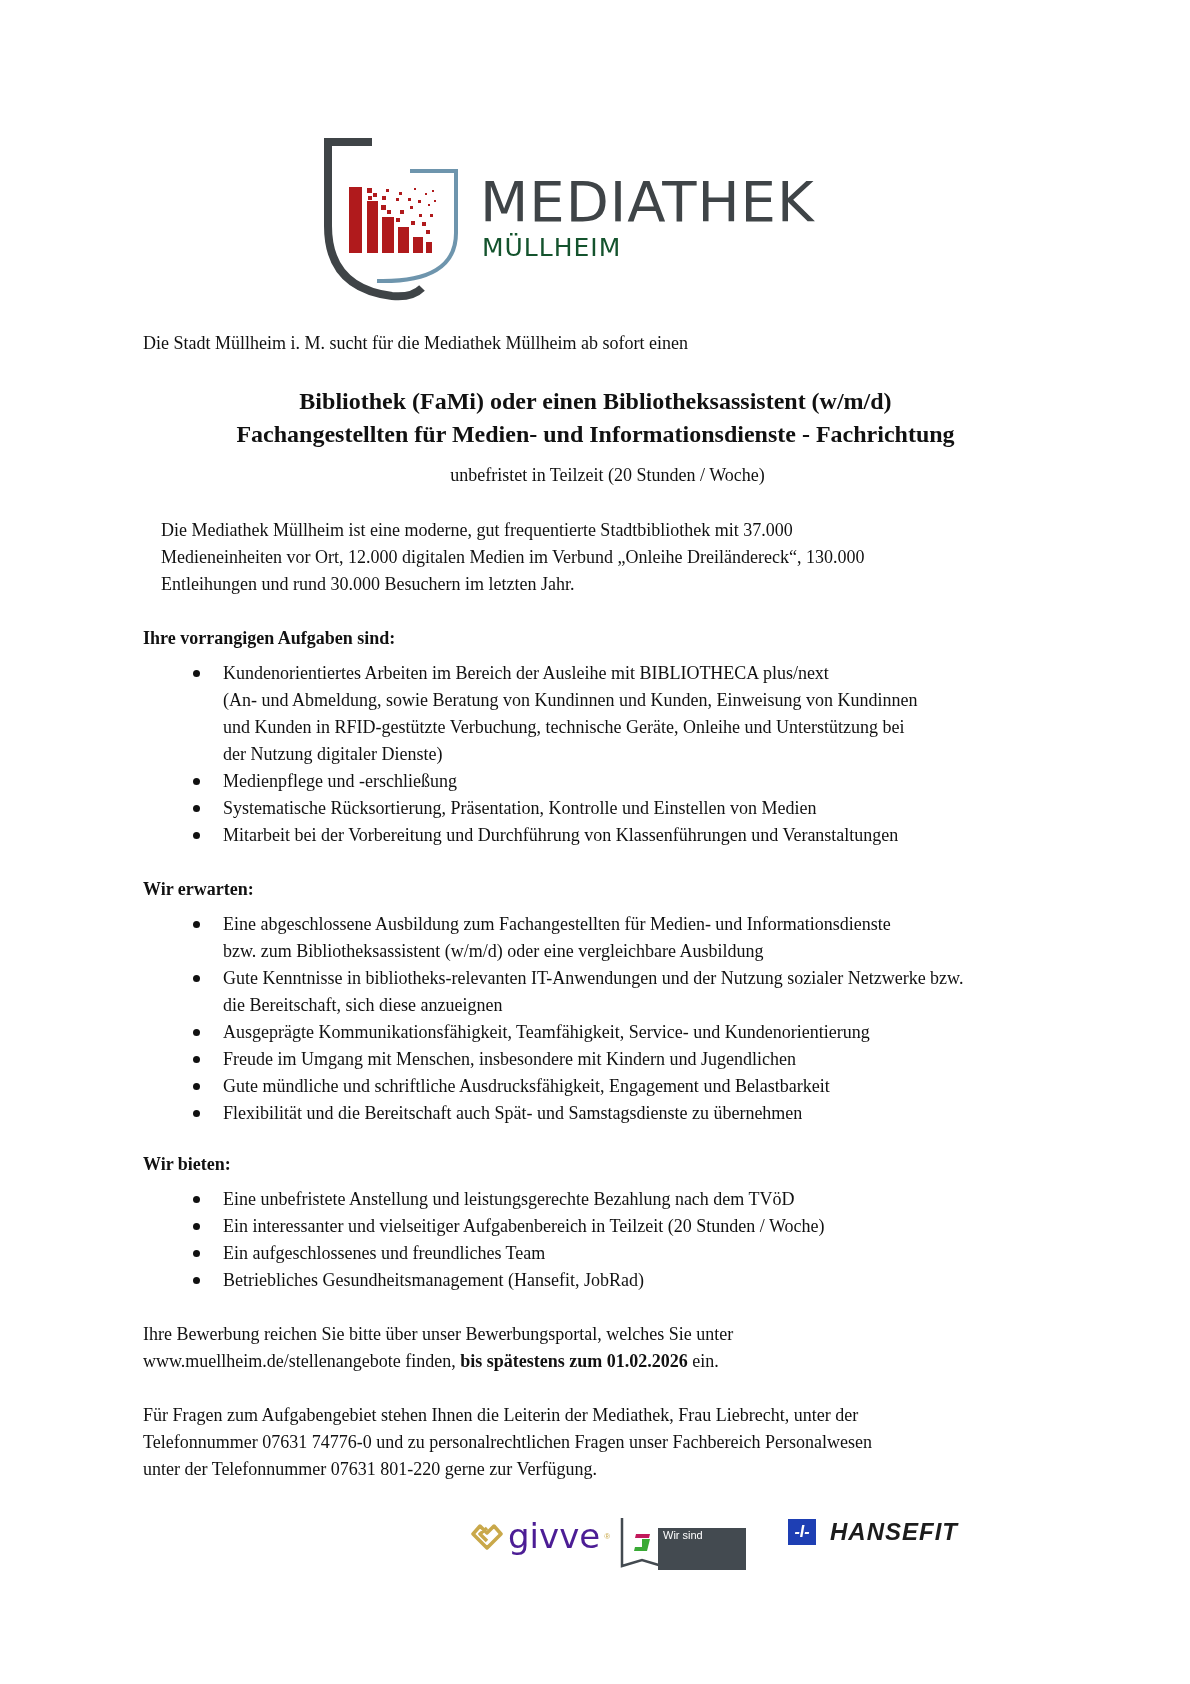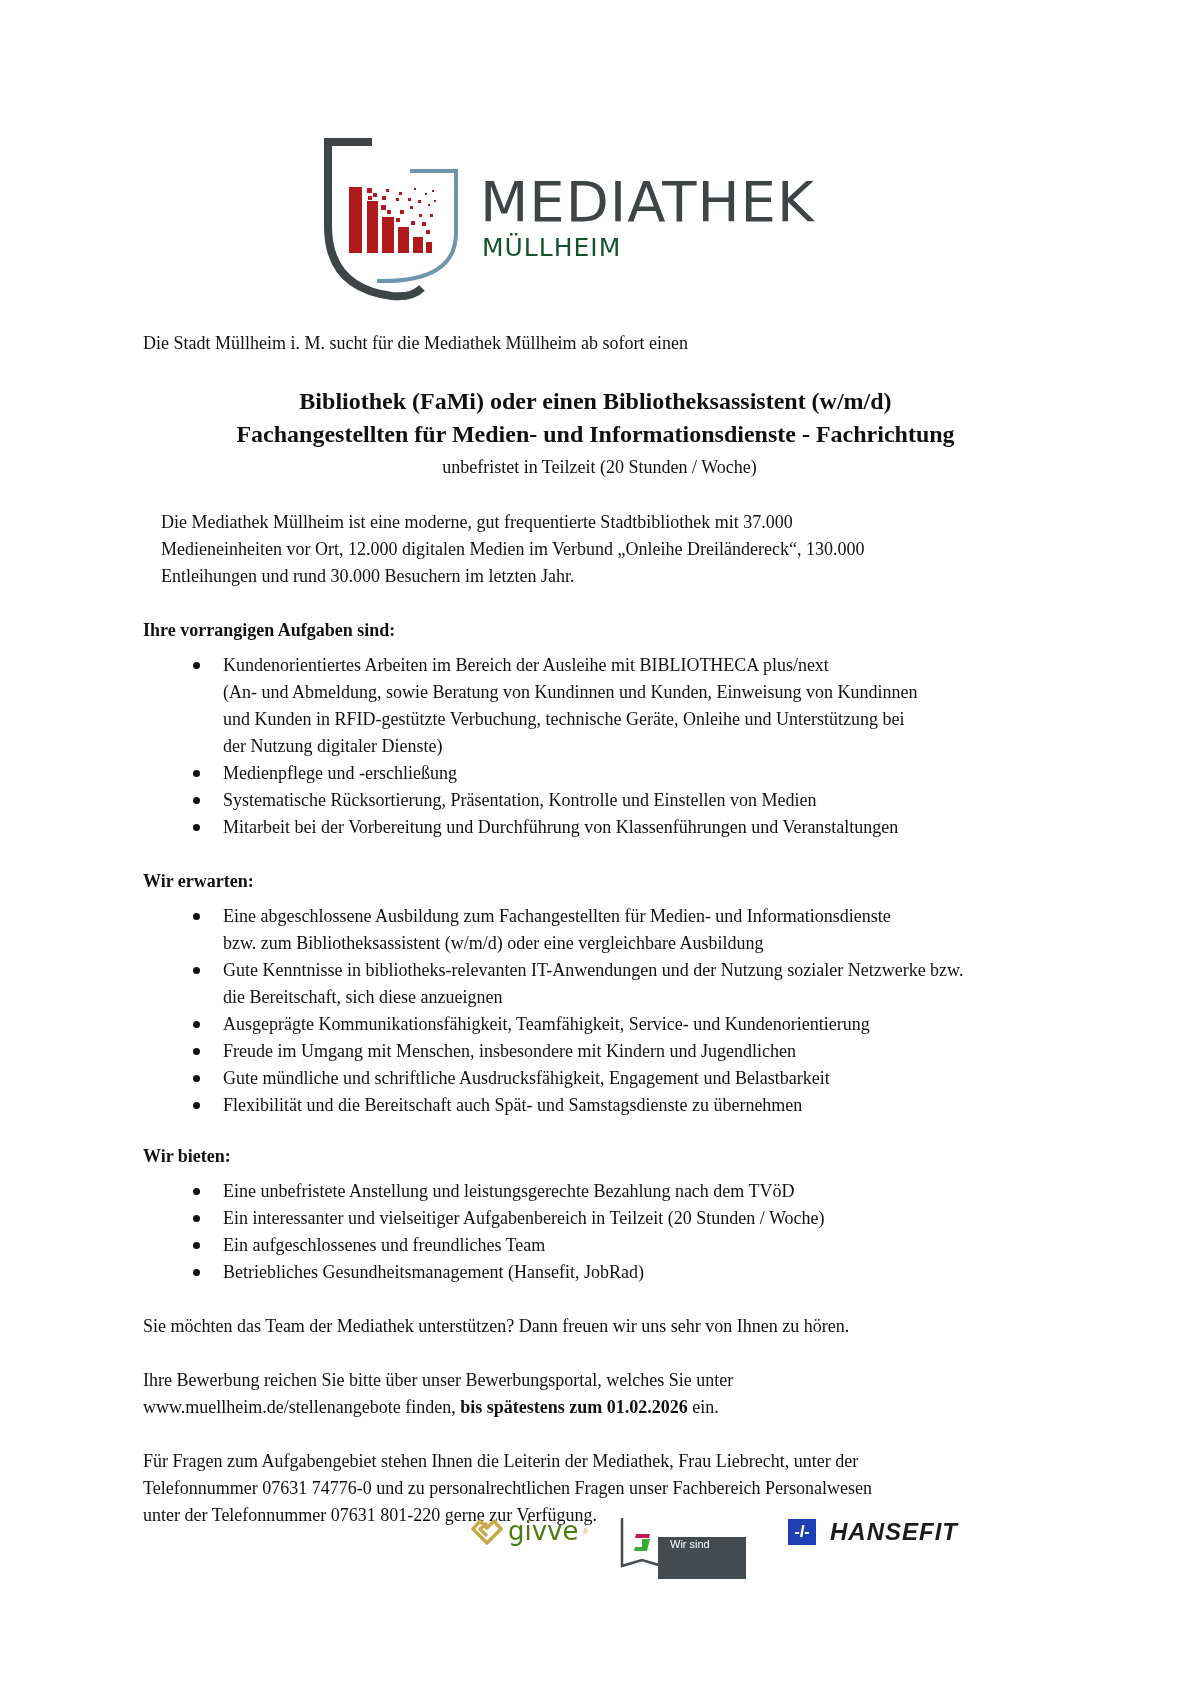--- a/index.html
+++ b/index.html
@@ -17,37 +17,37 @@
       position: absolute; left: 160px; top: 97px;
       font-family: "DejaVu Sans", sans-serif; font-size: 25px; letter-spacing: 1px;
       color: #14532d; line-height: 1;
     }
     .doc { position: absolute; left: 143px; top: 330px; width: 1000px; font-size: 18px; line-height: 27px; font-family: Liberation Serif, serif; }
     .intro { margin: 0; }
     .title {
       margin: 28px 0 0 0; text-align: center; font-weight: bold; font-size: 24px; line-height: 33px;
       width: 905px;
     }
-    .subtitle { text-align: center; width: 905px; margin: 4px; font-size: 18px; line-height: 24px; }
+    .subtitle { text-align: center; width: 905px; margin: 12px; font-size: 18px; line-height: 24px; }
     .para { margin: 0; }
     .block { margin-top: 27px; }
     .heading { font-weight: bold; margin: 0; }
     ul.bullets { list-style: none; margin: 8px; padding: 0; }
     ul.bullets li { position: relative; padding-left: 72px; margin: 0; }
     ul.bullets li .dot {
       position: absolute; left: 42px; top: 10px; width: 7px; height: 7px; border-radius: 50%; background: #111;
     }
     .logos { position: absolute; left: 460px; top: 1510px; width: 480px; height: 70px; }
     .givve { position: absolute; left: 10px; top: 6px; display: flex; align-items: center; gap: 4px; }
-    .givve-text { font-size: 26px; color: #4d7c0f; font-family: "DejaVu Sans", sans-serif; }
+    .givve-text { font-size: 34px; color: #4c1d95; font-family: "DejaVu Sans", sans-serif; }
     .givve-reg { font-size: 8px; color: #c9a84a; vertical-align: super; }
     .jobrad { position: absolute; left: 160px; top: 8px; width: 130px; height: 48px; }
     .jobrad-box {
-      position: absolute; left: 38px; top: 19px; width: 88px; height: 42px; background: #434a50;
-      color: #fff; font-size: 11px; line-height: 13px; padding: 1px 0 0 12px; box-sizing: border-box;
+      position: absolute; left: 38px; top: 10px; width: 88px; height: 42px; background: #434a50;
+      color: #fff; font-size: 11px; line-height: 13px; padding: 1px 0 0 5px; box-sizing: border-box;
     }
     .jobrad-box .b { font-weight: bold; margin-top: 43px; }
     .hansefit { position: absolute; left: 328px; top: 8px; display: flex; align-items: center; gap: 14px; }
     .hansefit-badge {
       width: 28px; height: 26px; background: #1e3fb4; color: #fff; font-weight: bold; font-size: 16px;
       display: flex; align-items: center; justify-content: center; font-style: italic;
     }
     .hansefit-text { font-weight: bold; font-style: italic; font-size: 24px; letter-spacing: 1px; color: #1c1c1c; }
   </style>
 </head>
@@ -183,23 +183,20 @@
           <span class="dot"></span>
         <div>Ein aufgeschlossenes und freundliches Team</div>
       </li>
       <li>
           <span class="dot"></span>
         <div>Betriebliches Gesundheitsmanagement (Hansefit, JobRad)</div>
       </li>
     </ul>
   </div>
 
-  <div class="block">
-    <p class="para">Sie möchten das Team der Mediathek unterstützen? Dann freuen wir uns sehr von Ihnen zu hören.</p>
-  </div>
 
   <div class="block">
     <div class="para">Ihre Bewerbung reichen Sie bitte über unser Bewerbungsportal, welches Sie unter</div>
     <div class="para">
       <span>www.muellheim.de/stellenangebote</span><span> finden, </span><b>bis spätestens zum 01.02.2026</b><span> ein.</span>
     </div>
   </div>
 
   <div class="block">
     <div class="para">Für Fragen zum Aufgabengebiet stehen Ihnen die Leiterin der Mediathek, Frau Liebrecht, unter der</div>

